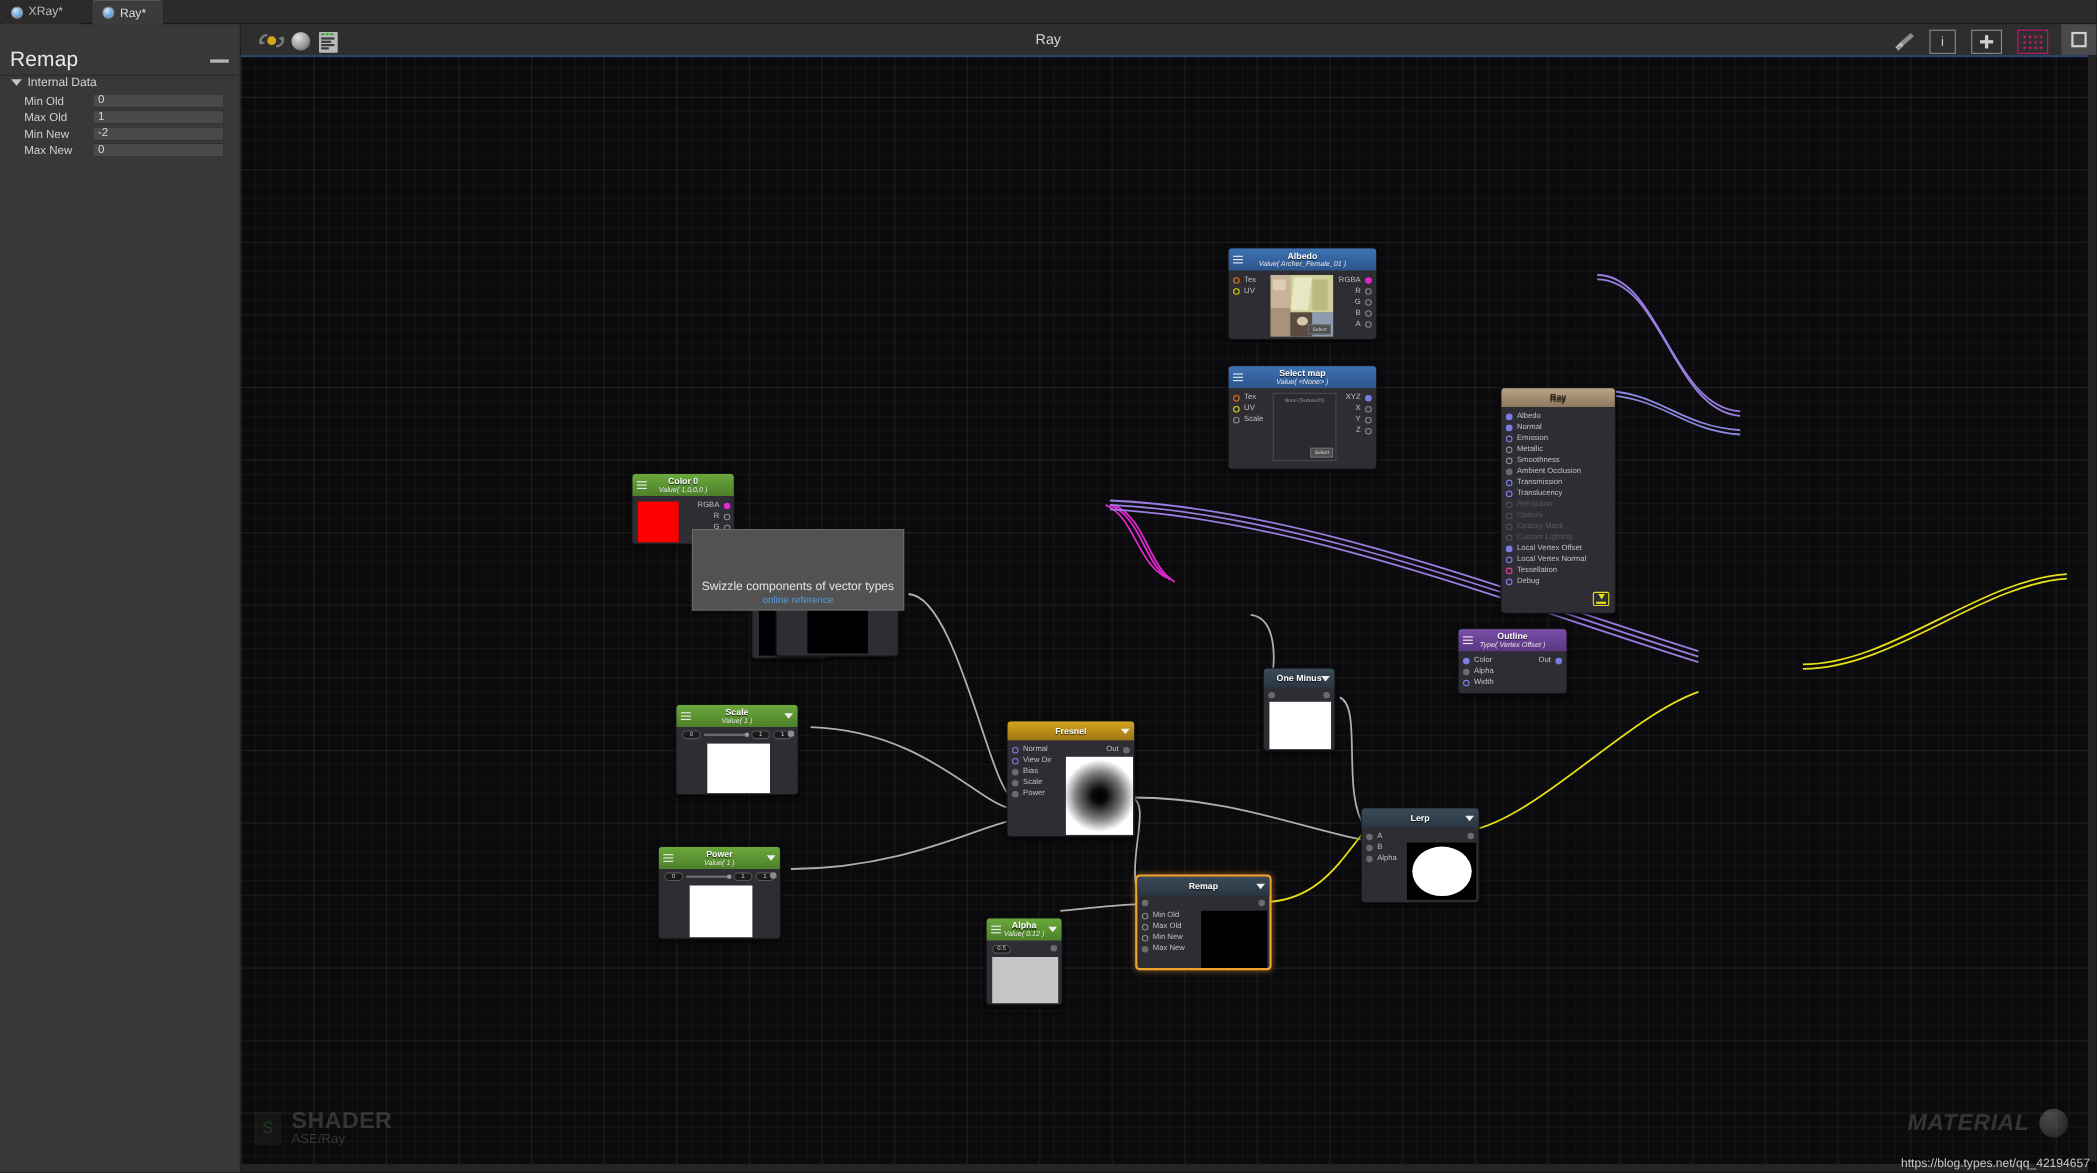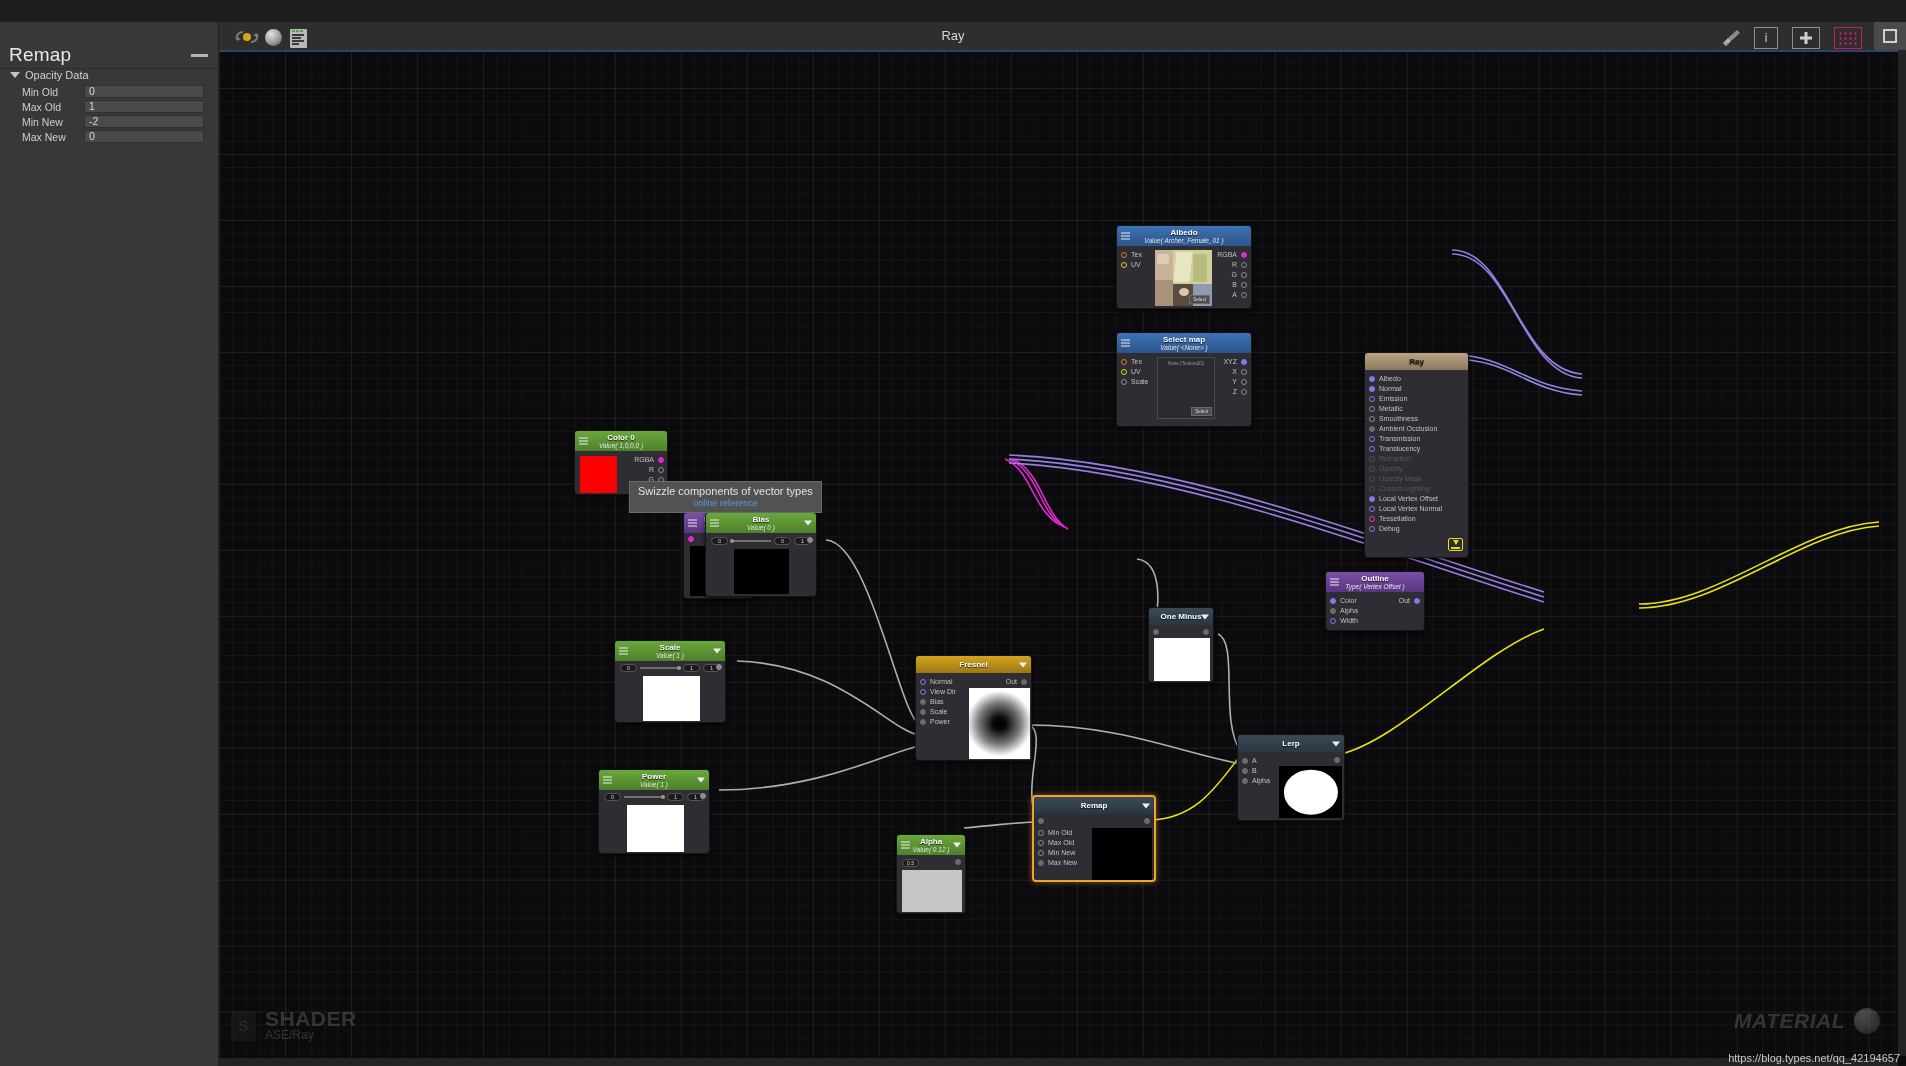--- a/index.html
+++ b/index.html
@@ -116,49 +116,59 @@
   .texbox .none{ font-size:4.6px; color:#9a9a9a; text-align:center; padding-top:3px; }
   .selbtn{ position:absolute; right:2px; bottom:2px; font-size:4.6px; color:#ddd;
            background:#4e4e4e; border:1px solid #6b6b6b; padding:0 3px; line-height:7px; }
 
   
   .albtex{ position:absolute; overflow:hidden; background:#8b8f6d; }
   .albtex i{ position:absolute; display:block; }
 
   .tooltip{ position:absolute; background:#525252; border:1px solid #6a6a6a;
             padding:3px 8px 4px; text-align:center; z-index:50; }
-  .tooltip .t1{ font-size:11px; color:#e2e2e2; }
+  .tooltip .t1{ font-size:11px; color:#e2e2e2;margin-top:42px; }
   .tooltip .t2{ font-size:9px; color:#5a9bd8; margin-top:1px; }
 
   .wm{ position:absolute; display:flex; align-items:center; gap:9px; opacity:.30; }
   .wm .big{ font-size:21px; font-weight:bold; color:#8f8f8f; letter-spacing:.5px; line-height:20px; }
   .wm .small{ font-size:12px; color:#8f8f8f; line-height:13px; }
   .wm-ico{ width:25px; height:30px; background:#2d2d2d; border-radius:2px;
            display:flex; align-items:center; justify-content:center; font-size:15px; color:#4a9c4a; }
   .wm-sphere{ width:26px; height:26px; border-radius:50%;
               background:radial-gradient(circle at 34% 30%, #dcdcdc, #8d8d8d 55%, #494949 100%); }
 
   .credit{ position:absolute; right:6px; bottom:2px; font-size:11px; color:#c9c9c9; }
   .scrollbar{ position:absolute; background:#3a3a3a; }
 
   svg.wires{ position:absolute; left:0; top:0; width:1687px; height:1044px; pointer-events:none; }
 </style>
 </head>
 <body>
 
 <div id="app">
 
+  <div class="tabbar">
+    <div class="tab inactive" style="left:2px;">
+      <span class="dot"></span>
+      <span>XRay*</span>
+    </div>
+    <div class="tab active" style="left:84px;">
+      <span class="dot"></span>
+      <span>Ray*</span>
+    </div>
+  </div>
 
   <div class="left">
     <div class="panel-title">Remap</div>
     <div class="minimize"></div>
     <div class="sep"></div>
     <div class="foldout">
       <span class="tri"></span>
-      <span>Opacity Data</span>
+      <span>Internal Data</span>
     </div>
     <div class="proprow" style="top:62px;">
       <span class="lbl">Min Old</span>
       <span class="fld">0</span>
     </div>
     <div class="proprow" style="top:77px;">
       <span class="lbl">Max Old</span>
       <span class="fld">1</span>
     </div>
     <div class="proprow" style="top:92px;">

